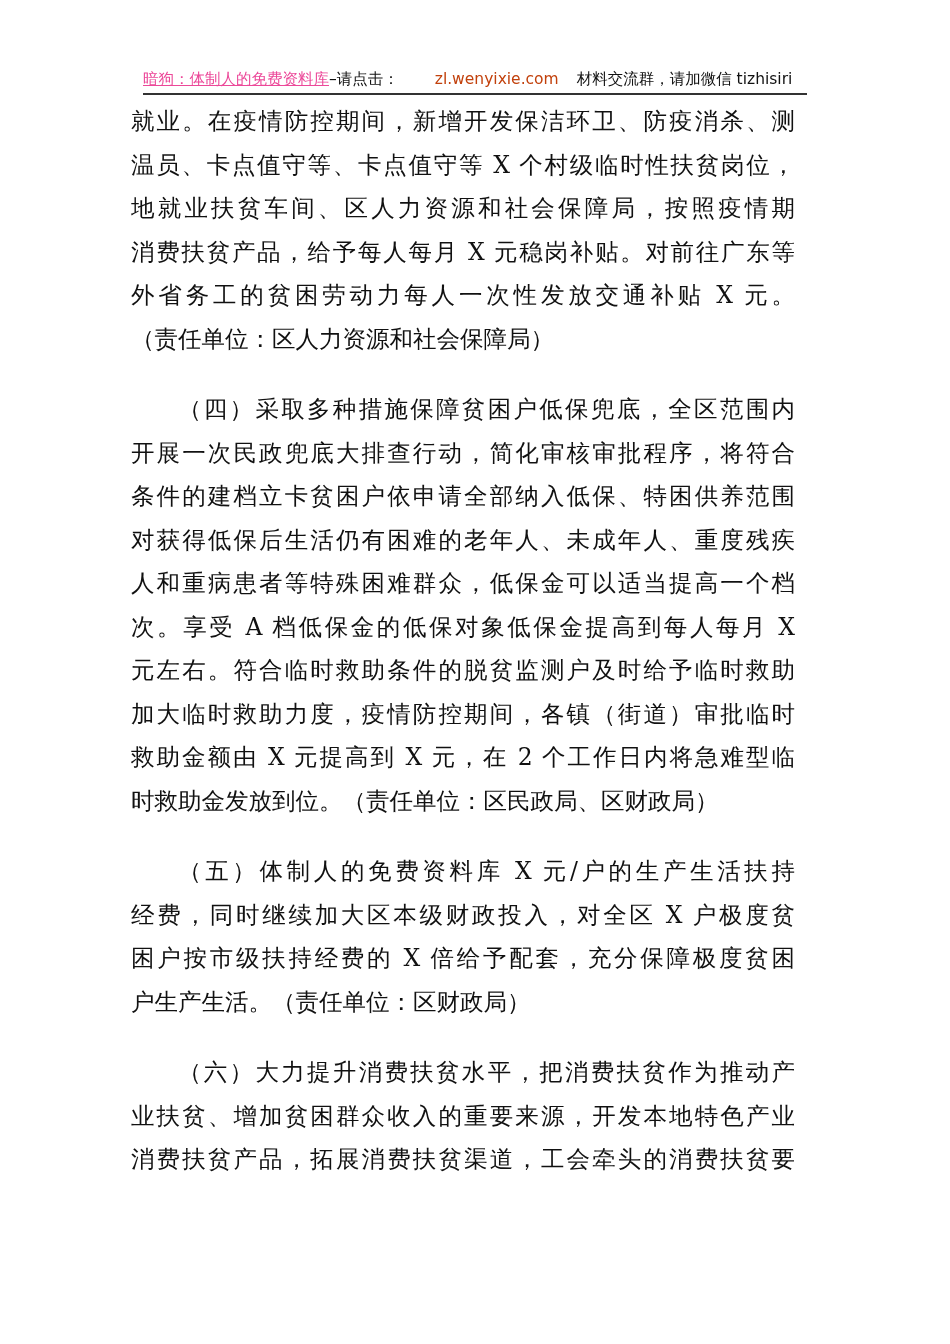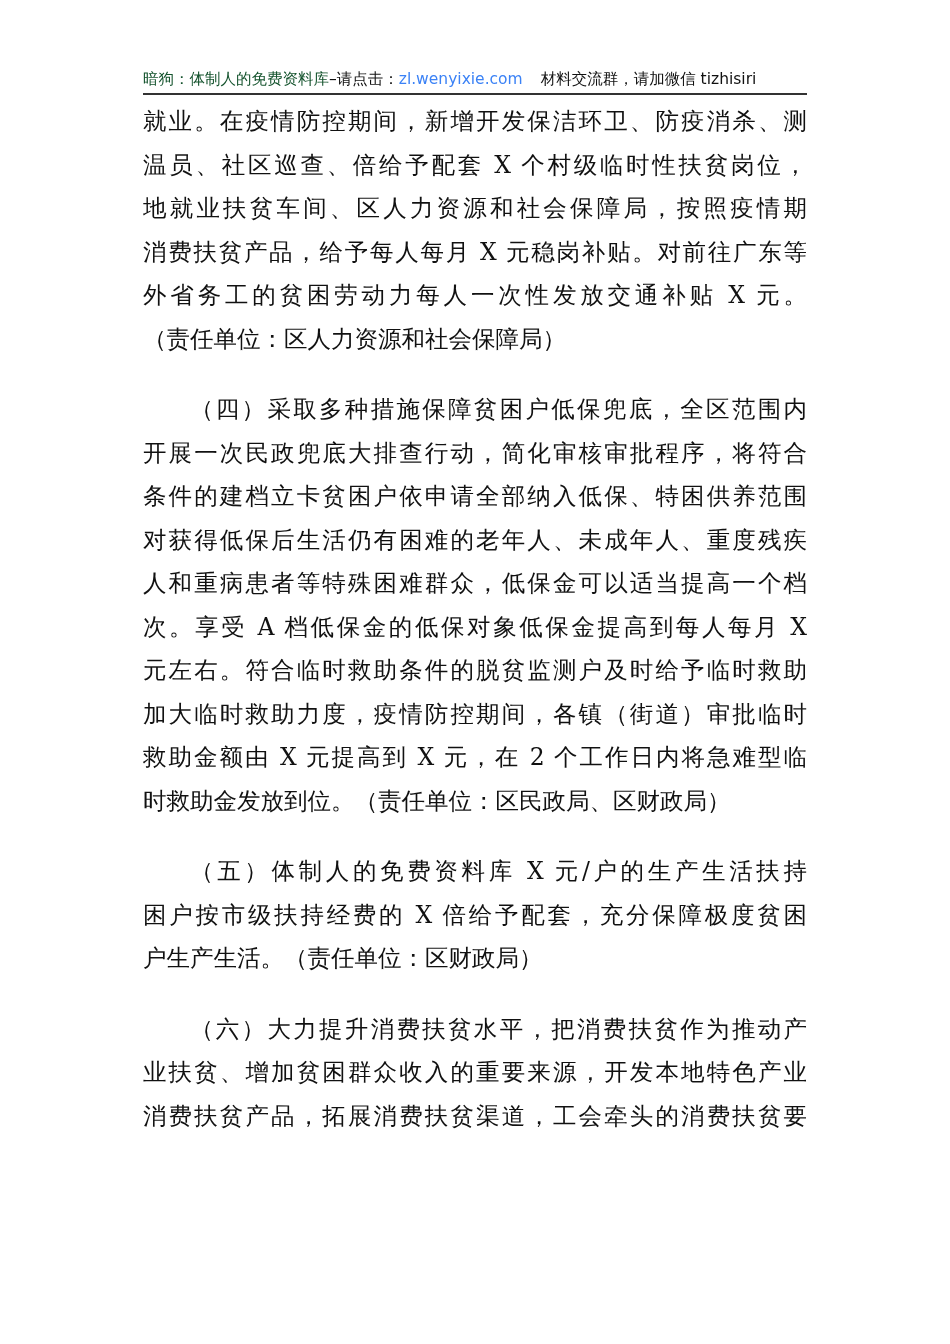--- a/index.html
+++ b/index.html
@@ -2,49 +2,49 @@
 <html><head>
 <meta charset="utf-8">
 <style>
   html, body { margin: 0; padding: 0; background: #ffffff; }
   body { width: 950px; height: 1344px; position: relative; overflow: hidden; }
   .header {
     position: absolute; left: 143px; top: 66px; width: 664px; height: 26px;
     font-family: "DejaVu Sans", sans-serif; font-size: 15.5px; line-height: 26px;
     white-space: nowrap; color: #111;
   }
-  .header .red { color: #14532d; }
-  .header .blue { color: #3b82f6; }
+  .header .red { color: #ec4899; text-decoration: underline; }
+  .header .blue { color: #c2410c; margin-left: 36px; }
   .header .gap { display: inline-block; width: 18px; }
   .rule {
     position: absolute; left: 143px; top: 93px; width: 664px; height: 2px; background: #333;
   }
   .body {
-    position: absolute; left: 143px; top: 100px; width: 664px;
+    position: absolute; left: 131px; top: 100px; width: 664px;
     font-family: "DejaVu Serif", serif; font-size: 23.5px; color: #111;
   }
   .line {
     height: 43.5px; line-height: 43.5px; white-space: nowrap;
     text-align: justify; text-align-last: justify; overflow: hidden;
   }
   .line.last { text-align-last: left; }
   .para-gap { height: 27px; }
 </style>
 </head>
 <body>
 
 <div class="header">
   <span class="red">暗狗：体制人的免费资料库</span><span>–请点击：</span><span class="blue">zl.wenyixie.com</span><span class="gap"></span><span>材料交流群，请加微信 tizhisiri</span>
 </div>
 <div class="rule"></div>
 
 <div class="body">
   <div>
     <div class="line">就业。在疫情防控期间，新增开发保洁环卫、防疫消杀、测</div>
-    <div class="line">温员、社区巡查、倍给予配套 X 个村级临时性扶贫岗位，</div>
+    <div class="line">温员、卡点值守等、卡点值守等 X 个村级临时性扶贫岗位，</div>
     <div class="line">地就业扶贫车间、区人力资源和社会保障局，按照疫情期</div>
     <div class="line">消费扶贫产品，给予每人每月 X 元稳岗补贴。对前往广东等</div>
     <div class="line">外省务工的贫困劳动力每人一次性发放交通补贴 X 元。</div>
     <div class="line last">（责任单位：区人力资源和社会保障局）</div>
   </div>
   <div class="para-gap"></div>
   <div>
     <div class="line" style="padding-left:47px">（四）采取多种措施保障贫困户低保兜底，全区范围内</div>
     <div class="line">开展一次民政兜底大排查行动，简化审核审批程序，将符合</div>
     <div class="line">条件的建档立卡贫困户依申请全部纳入低保、特困供养范围</div>
@@ -52,20 +52,21 @@
     <div class="line">人和重病患者等特殊困难群众，低保金可以适当提高一个档</div>
     <div class="line">次。享受 A 档低保金的低保对象低保金提高到每人每月 X</div>
     <div class="line">元左右。符合临时救助条件的脱贫监测户及时给予临时救助</div>
     <div class="line">加大临时救助力度，疫情防控期间，各镇（街道）审批临时</div>
     <div class="line">救助金额由 X 元提高到 X 元，在 2 个工作日内将急难型临</div>
     <div class="line last">时救助金发放到位。（责任单位：区民政局、区财政局）</div>
   </div>
   <div class="para-gap"></div>
   <div>
     <div class="line" style="padding-left:47px">（五）体制人的免费资料库 X 元/户的生产生活扶持</div>
+    <div class="line">经费，同时继续加大区本级财政投入，对全区 X 户极度贫</div>
     <div class="line">困户按市级扶持经费的 X 倍给予配套，充分保障极度贫困</div>
     <div class="line last">户生产生活。（责任单位：区财政局）</div>
   </div>
   <div class="para-gap"></div>
   <div>
     <div class="line" style="padding-left:47px">（六）大力提升消费扶贫水平，把消费扶贫作为推动产</div>
     <div class="line">业扶贫、增加贫困群众收入的重要来源，开发本地特色产业</div>
     <div class="line">消费扶贫产品，拓展消费扶贫渠道，工会牵头的消费扶贫要</div>
   </div>
 </div>

